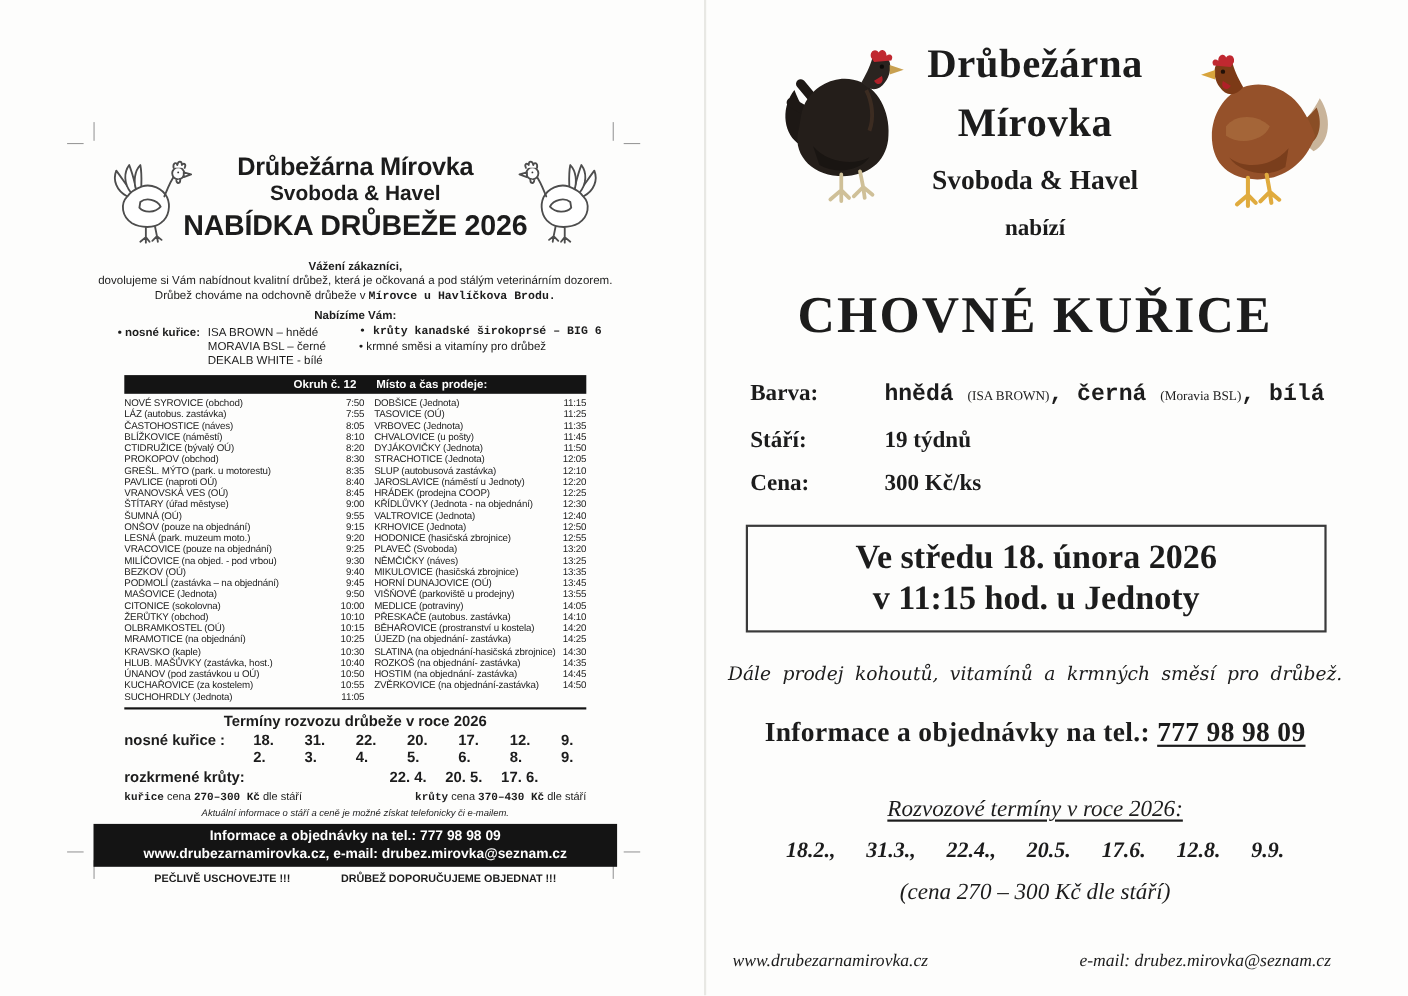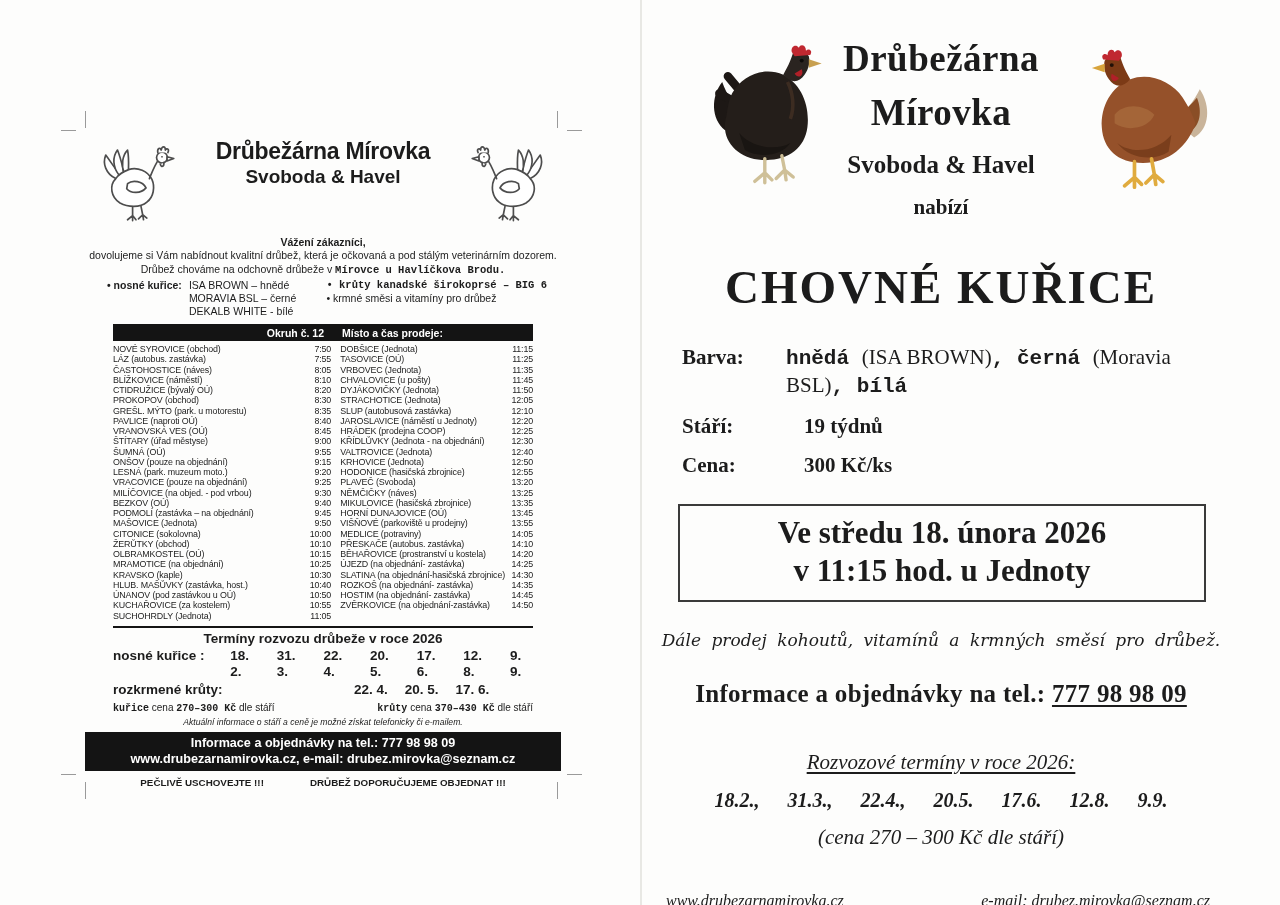--- a/index.html
+++ b/index.html
@@ -60,21 +60,21 @@
   .rp-hen { position:absolute; }
   .rp-hen.black { left:48px; top:15px; width:142px; height:150px; }
   .rp-hen.brown { right:8px; top:12px; width:142px; height:165px; }
   .rp-t12 { font-size:37px; font-weight:700; line-height:42px; letter-spacing:0.5px; padding-top:12px; }
   .rp-t3 { font-size:25px; font-weight:700; margin-top:17px; }
   .rp-t4 { font-size:21px; font-weight:700; margin-top:16px;text-align:center; }
   .rp-headline { text-align:center; font-size:47px; font-weight:700; letter-spacing:2px; margin-top:36px; }
   .rp-specs { margin:30px 0 0 22px; }
   .spec-row { display:flex; font-size:21px; margin-top:13px; line-height:26px; }
   .spec-label { width:122px; font-weight:700; }
-  .spec-value .seg { font-size:21px; }
+  .spec-value .seg { font-size:12px; }
   .spec-value .seg.sb { font-size:21px; font-weight:700; }
   .spec-bold { font-weight:700; }
   .rp-box { border:2px solid #3a3a3a; margin:26px 16px 0 18px; text-align:center; padding:8px 0 10px 0; font-size:31px; font-weight:700; line-height:38px; }
   .rp-script { text-align:center; font-family:"DejaVu Serif", serif; font-style:italic; font-size:17px; word-spacing:5px; margin-top:28px; }
   .rp-info { text-align:center; font-size:25px; font-weight:700; margin-top:30px; letter-spacing:0.3px; }
   .rp-termshead { text-align:center; font-style:italic; font-size:21px; text-decoration:underline; text-underline-offset:3px; margin-top:42px; }
   .rp-dates { display:flex; justify-content:center; gap:28px; font-size:20px; font-weight:700; font-style:italic; margin-top:14px; }
   .rp-price { text-align:center; font-style:italic; font-size:21px; margin-top:13px; }
   .rp-footer { display:flex; justify-content:space-between; font-style:italic; font-size:16px; margin-top:42px; padding:0 12px 0 6px; }
 </style>
@@ -124,26 +124,28 @@
         <path d="M70 9 C69 4 73 2 74 6 C75 1 79 1 79 6 C81 3 84 5 82 9" fill="#fff"></path>
         <path d="M81 14 L89 16 L81 19 Z"></path>
         <path d="M77 21 C78 26 74 27 73 23" fill="#fff"></path>
         <circle cx="75" cy="14" r="1" fill="#333" stroke="none"></circle>
         <path d="M40 74 L40 84 M40 84 L34 89 M40 84 L44 89 M40 84 L40 90" fill="none"></path>
         <path d="M50 73 L52 83 M52 83 L47 88 M52 83 L57 87 M52 83 L53 89" fill="none"></path>
       </g>
     </svg>
     <div class="lp-t1">Drůbežárna Mírovka</div>
     <div class="lp-t2">Svoboda &amp; Havel</div>
+    <div class="lp-t3">NABÍDKA DRŮBEŽE 2026</div>
   </div>
 
   <div class="lp-salut">Vážení zákazníci,</div>
   <div class="lp-intro">dovolujeme si Vám nabídnout kvalitní drůbež, která je očkovaná a pod stálým veterinárním dozorem.</div>
   <div class="lp-intro"><span class="seg">Drůbež chováme na odchovně drůbeže v </span><span class="seg sb">Mírovce u Havlíčkova Brodu.</span></div>
 
+  <div class="lp-offerhead">Nabízíme Vám:</div>
   <div class="lp-offer">
     <div class="lp-offer-left">
       <div class="lp-offer-label">• nosné kuřice:</div>
       <div>
           <div class="oit">ISA BROWN – hnědé</div>
           <div class="oit">MORAVIA BSL – černé</div>
           <div class="oit">DEKALB WHITE - bílé</div>
         </div>
     </div>
     <div>

